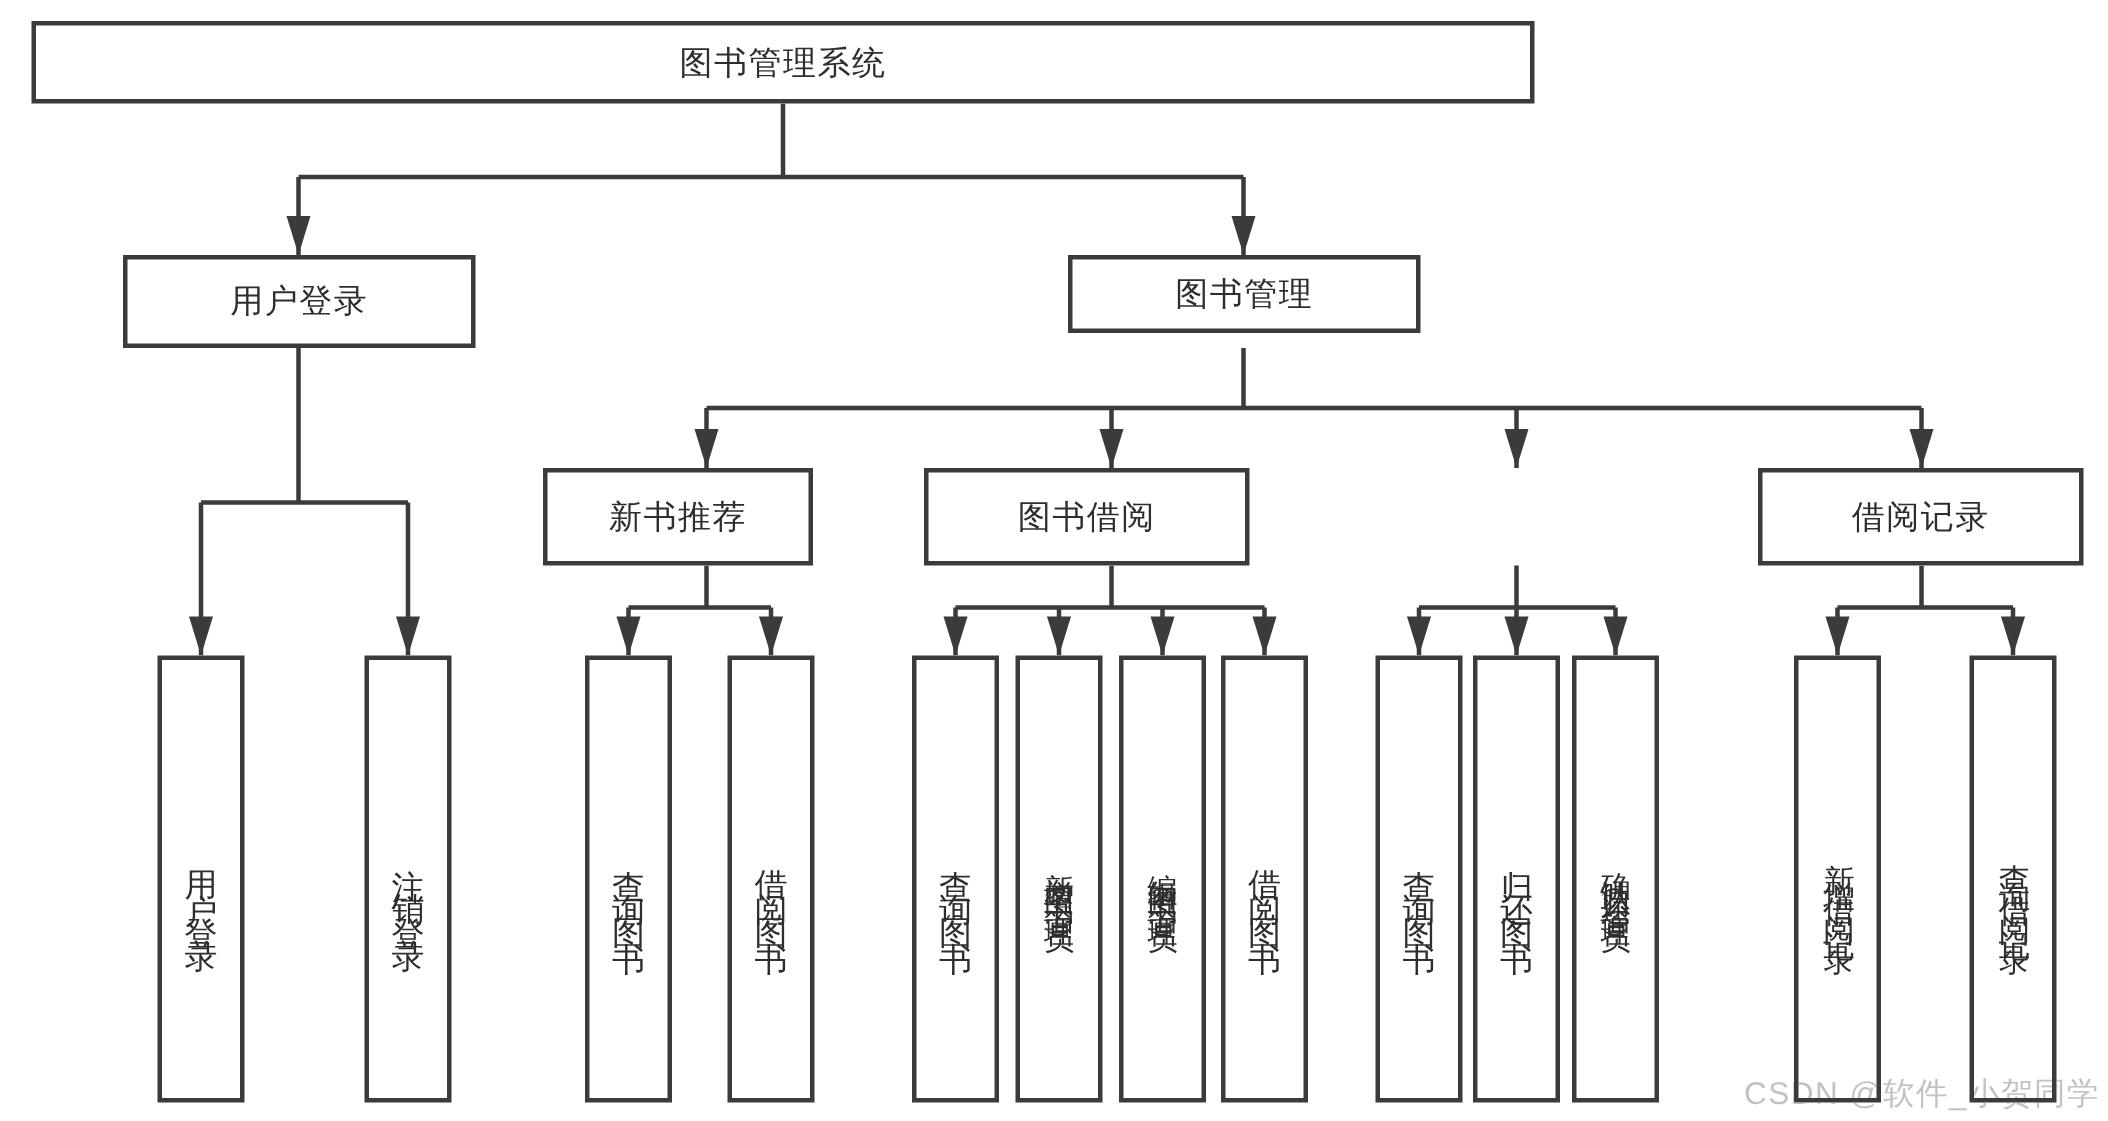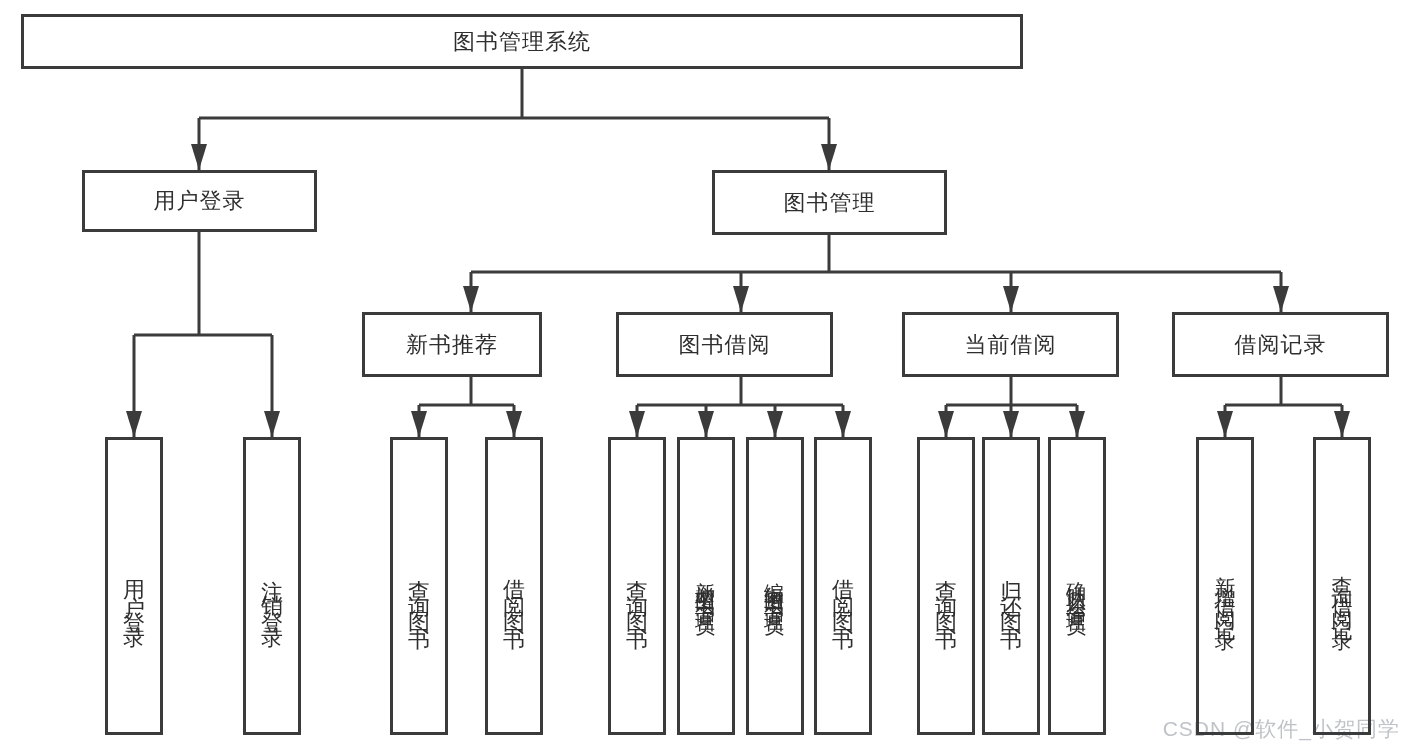--- a/index.html
+++ b/index.html
@@ -86,32 +86,29 @@
     <polygon points="1334,411 1350,411 1342,437"></polygon>
   </svg>
 
   <div class="node" style="left:21px;top:14px;width:1002px;height:55px;">
     <span class="lbl">图书管理系统</span>
   </div>
 
   <div class="node" style="left:82px;top:170px;width:235px;height:62px;">
     <span class="lbl">用户登录</span>
   </div>
-  <div class="node" style="left:712px;top:170px;width:235px;height:65px;">
+  <div class="node" style="left:712px;top:170px;width:235px;height:52px;">
     <span class="lbl">图书管理</span>
   </div>
 
   <div class="node" style="left:362px;top:312px;width:180px;height:65px;">
     <span class="lbl">新书推荐</span>
   </div>
   <div class="node" style="left:616px;top:312px;width:217px;height:65px;">
     <span class="lbl">图书借阅</span>
-  </div>
-  <div class="node" style="left:902px;top:312px;width:217px;height:65px;">
-    <span class="lbl">当前借阅</span>
   </div>
   <div class="node" style="left:1172px;top:312px;width:217px;height:65px;">
     <span class="lbl">借阅记录</span>
   </div>
 
   <div class="node v" style="left:105px;">
     <span class="lbl">用户登录</span>
   </div>
   <div class="node v" style="left:243px;">
     <span class="lbl">注销登录</span>

